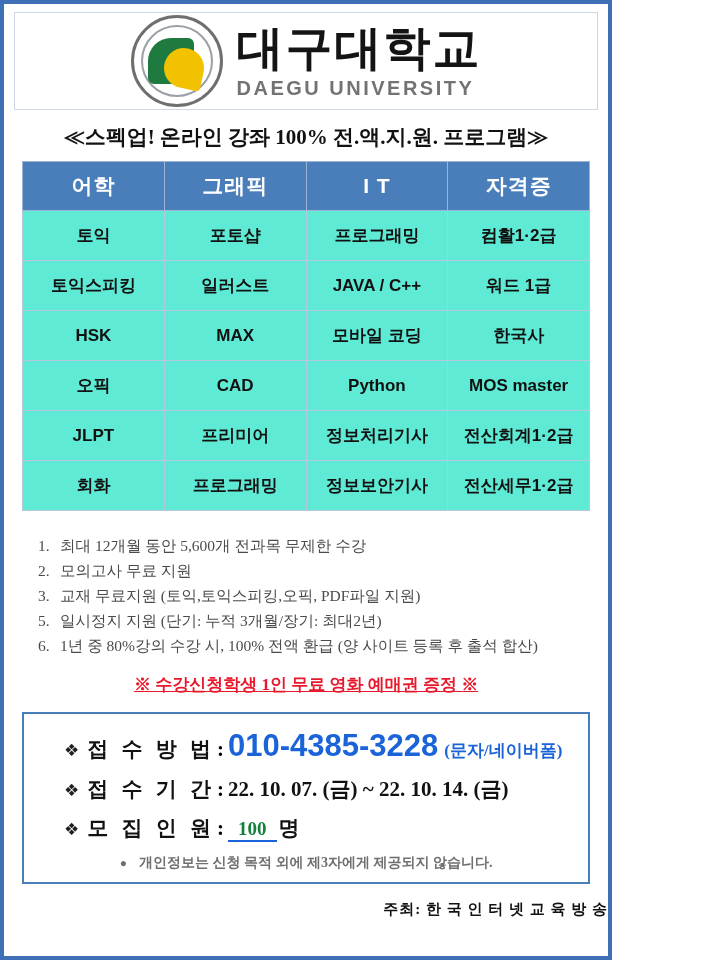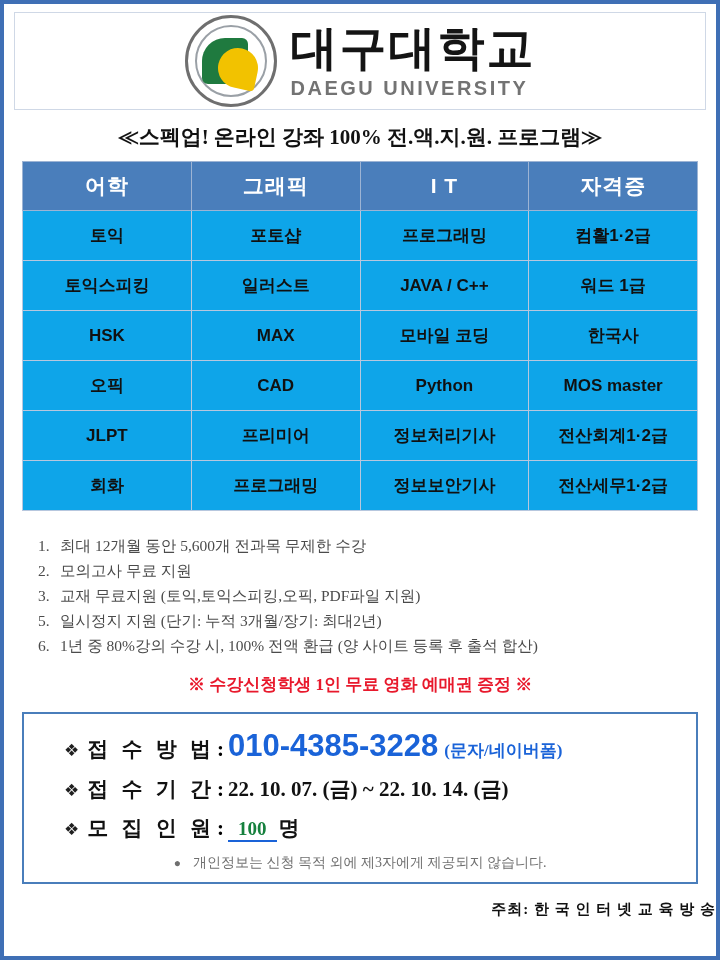--- a/index.html
+++ b/index.html
@@ -9,21 +9,21 @@
   body {
     width: 720px;
     height: 960px;
     background: #ffffff;
     font-family: "Liberation Sans", sans-serif;
     color: #000000;
     overflow: hidden;
   }
   .poster {
     position: relative;
-    width: 720px;
+    width: 612px;
     height: 960px;
     box-sizing: border-box;
     border: 4px solid #3f6fb5;
     background: #ffffff;
     padding: 0;
   }
   
   .logo-band {
     margin: 8px 10px 0 10px;
     height: 96px;
@@ -118,21 +118,21 @@
     border: 1px solid #9db4d4;
     letter-spacing: 1px;
   }
   table.courses td {
     height: 47px;
     border: 1px solid #b7c7de;
     text-align: center;
     font-size: 17px;
     font-weight: bold;
     color: #111111;
-    background: #0ea5e9;
+    background: #5eead4;
   }
   
   .notes {
     margin: 22px 28px 0 34px;
     padding: 0;
     list-style: none;
     font-family: "Liberation Serif", serif;
     color: #4b4b4b;
     font-size: 15.5px;
     line-height: 1.62;
@@ -146,20 +146,21 @@
     color: #4b4b4b;
   }
   
   .red-note {
     margin-top: 14px;
     text-align: center;
     color: #e8192c;
     font-size: 17px;
     font-weight: bold;
     font-family: "Liberation Serif", serif;
+    text-decoration: underline;
   }
   
   .apply-box {
     margin: 16px 18px 0 18px;
     border: 2px solid #4a7ebb;
     padding: 14px 10px 10px 10px;
     box-sizing: border-box;
   }
   .apply-row {
     display: flex;
@@ -214,20 +215,21 @@
     font-weight: bold;
     color: #111111;
     margin-left: 2px;
   }
   .privacy {
     margin: 12px 0 0 0;
     text-align: center;
     font-family: "Liberation Serif", serif;
     font-size: 14px;
     color: #6f6f6f;
+    font-weight: bold;
   }
   .privacy .bullet {
     display: inline-block;
     margin-right: 12px;
     color: #6f6f6f;
     font-size: 12px;
     vertical-align: middle;
   }
   
   .footer {

